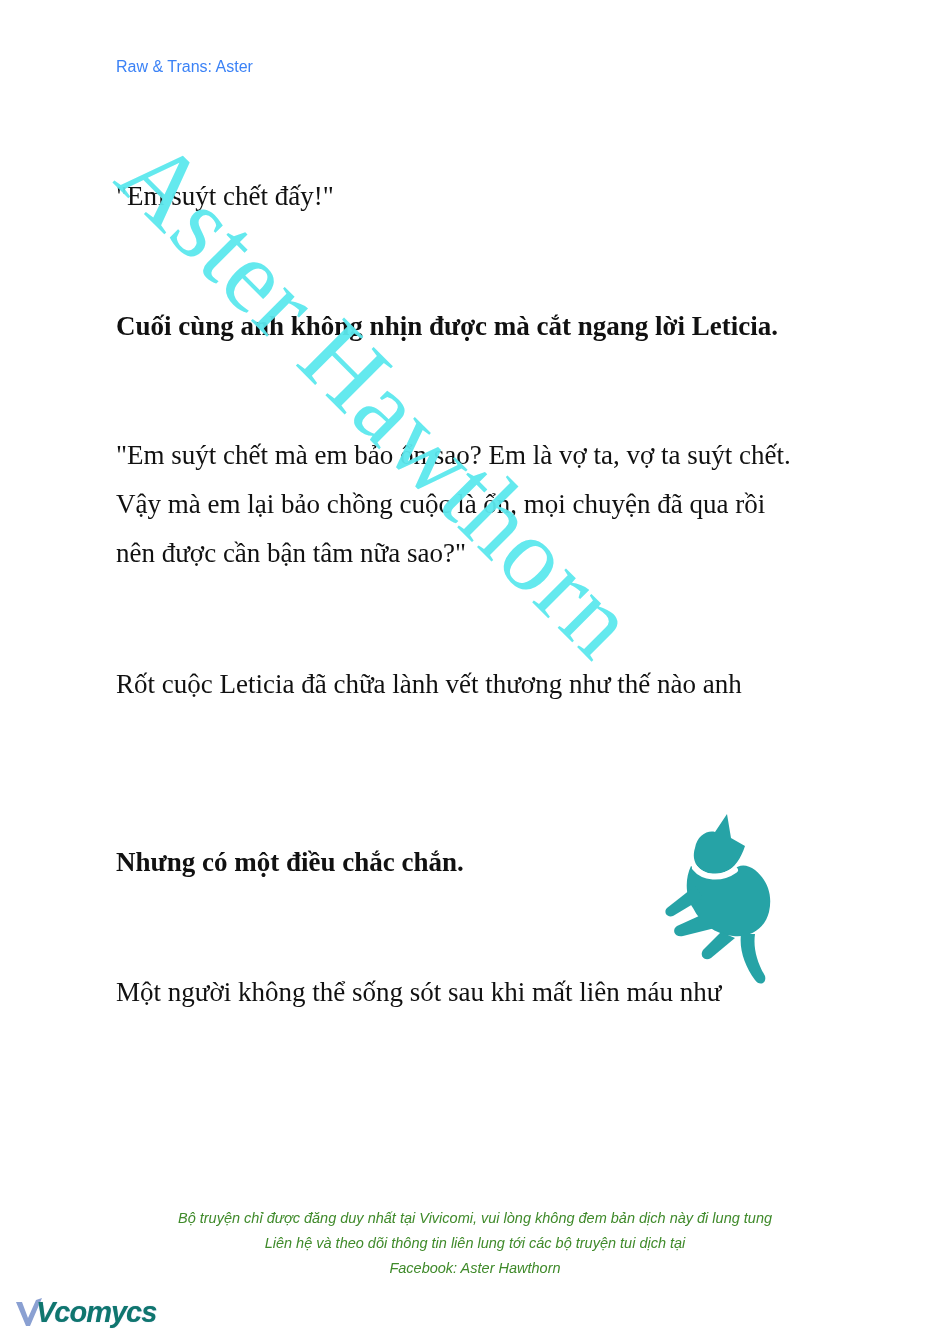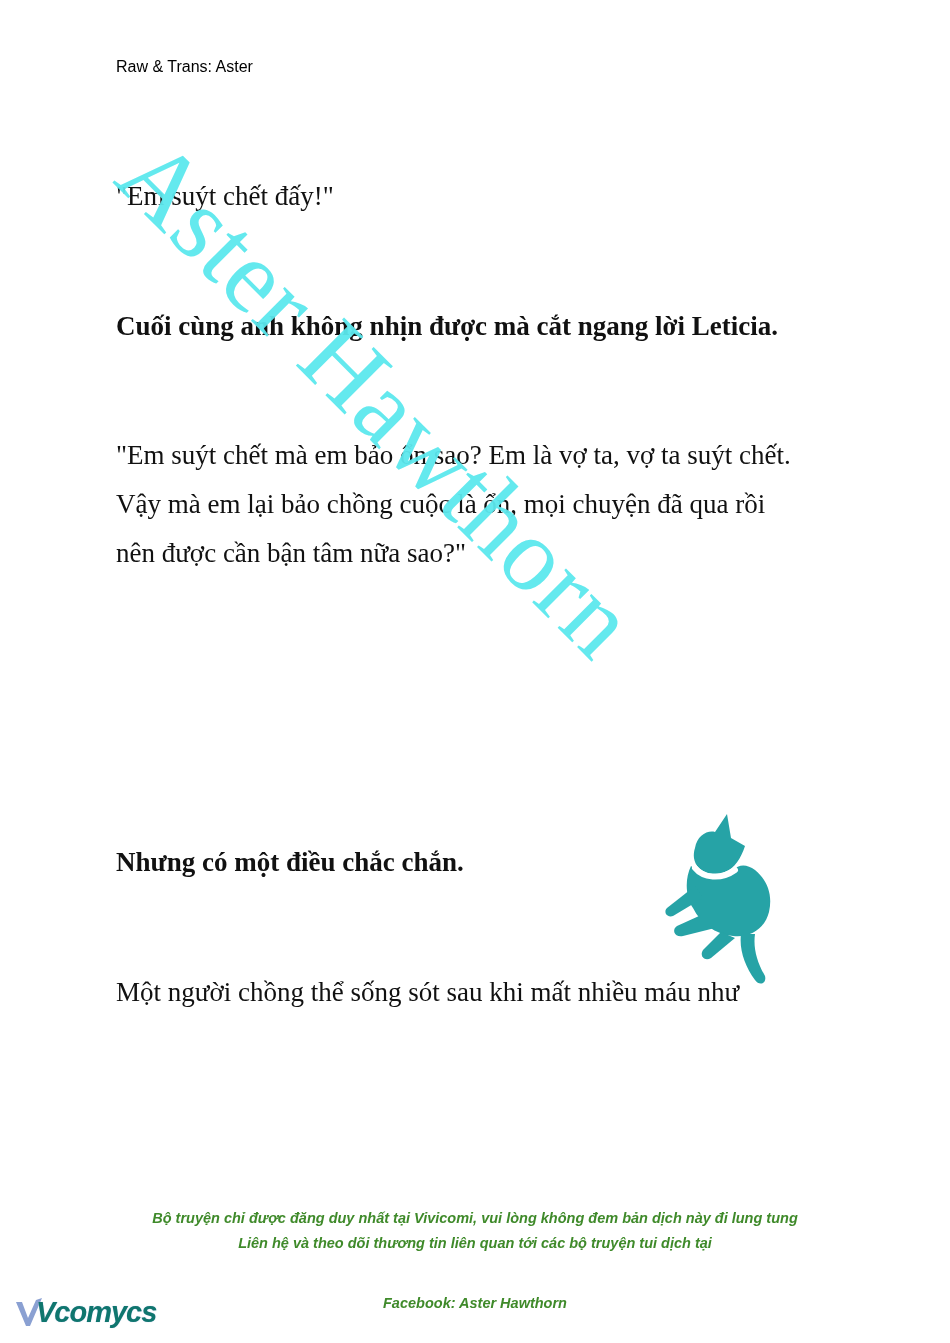--- a/index.html
+++ b/index.html
@@ -13,21 +13,21 @@
       position: relative;
       font-family: "Liberation Serif", "DejaVu Serif", serif;
       color: #111111;
     }
     .header-credit {
       position: absolute;
       left: 116px;
       top: 58px;
       font-family: "Liberation Sans", "DejaVu Sans", sans-serif;
       font-size: 16px;
-      color: #000000;
+      color: #3b82f6;
       white-space: nowrap;
     }
     .para {
       position: absolute;
       left: 116px;
       font-size: 27px;
       line-height: 49px;
       color: #111111;
       white-space: nowrap;
     }
@@ -63,28 +63,28 @@
       height: 182px;
     }
 
     .footer-note {
       position: absolute;
       left: 0;
       width: 950px;
       text-align: center;
       font-family: "Liberation Sans", "DejaVu Sans", sans-serif;
       font-style: italic;
-      font-weight: bold;
+      font-weight: normal;
       font-size: 14.5px;
       color: #3f8a2a;
       white-space: nowrap;
     }
     #f0 { top: 1210px; left: 0; }
     #f1 { top: 1235px; }
-    #f2 { top: 1260px; margin-top: 35px; }
+    #f2 { top: 1260px; }
 
     .logo {
       position: absolute;
       left: 14px;
       top: 1296px;
       width: 130px;
       height: 36px;
     }
     .logo-text {
       position: absolute;
@@ -113,28 +113,29 @@
   <span class="line">Cuối cùng anh không nhịn được mà cắt ngang lời Leticia.</span>
 </div>
 
 <div class="para" id="p2">
   <span class="line">"Em suýt chết mà em bảo ổn sao? Em là vợ ta, vợ ta suýt chết.</span>
   <span class="line">Vậy mà em lại bảo chồng cuộc là ổn, mọi chuyện đã qua rồi</span>
   <span class="line">nên được cần bận tâm nữa sao?"</span>
 </div>
 
 <div class="para" id="p3">
+  <span class="line">Rốt cuộc Leticia đã chữa lành vết thương như thế nào anh</span>
 </div>
 
 <div class="para" id="p4">
   <span class="line">Nhưng có một điều chắc chắn.</span>
 </div>
 
 <div class="para" id="p5">
-  <span class="line">Một người chồng thể sống sót sau khi mất nhiều máu như</span>
+  <span class="line">Một người không thể sống sót sau khi mất liên máu như</span>
 </div>
 
 <div class="watermark">Aster Hawthorn</div>
 
 <svg class="cat" viewBox="0 0 130 182" xmlns="http://www.w3.org/2000/svg">
   <g fill="#26a3a6">
 
     <path d="M40 40 C 42 28, 52 22, 60 24 L 72 6 L 76 30 L 90 38 C 86 50, 80 60, 70 64 C 60 68, 50 66, 44 60 C 38 54, 38 46, 40 40 Z"></path>
 
     <path d="M36 58 C 30 70, 30 88, 38 100 C 46 116, 60 126, 78 128 C 96 130, 110 120, 114 104 C 118 86, 112 72, 100 62 C 92 56, 84 56, 78 62 C 70 70, 56 72, 46 66 Z"></path>
@@ -145,21 +146,21 @@
 
     <path d="M66 124 L 48 142 C 44 148, 50 154, 56 150 L 80 130 Z"></path>
 
     <path d="M86 126 C 84 142, 90 158, 100 172 C 104 178, 112 176, 110 168 C 102 154, 98 140, 100 126 Z"></path>
   </g>
 
   <path d="M40 60 C 48 70, 66 72, 80 62" stroke="#ffffff" stroke-width="6" fill="none" stroke-linecap="round"></path>
 </svg>
 
 <div class="footer-note" id="f0">Bộ truyện chỉ được đăng duy nhất tại Vivicomi, vui lòng không đem bản dịch này đi lung tung</div>
-<div class="footer-note" id="f1">Liên hệ và theo dõi thương tin liên quan tới các bộ truyện tui dịch tại</div>
+<div class="footer-note" id="f1">Liên hệ và theo dõi thông tin liên lung tới các bộ truyện tui dịch tại</div>
 <div class="footer-note" id="f2">Facebook: Aster Hawthorn</div>
 
 <div class="logo">
   <svg width="30" height="36" viewBox="0 0 30 36" style="position:absolute;left:0;top:0">
     <path d="M2 6 L 12 30 L 16 30 L 28 2 L 22 4 L 14 22 L 8 6 Z" fill="#8aa0d2"></path>
   </svg>
   <div class="logo-text">Vcomycs</div>
 </div>
 
 </body></html>

